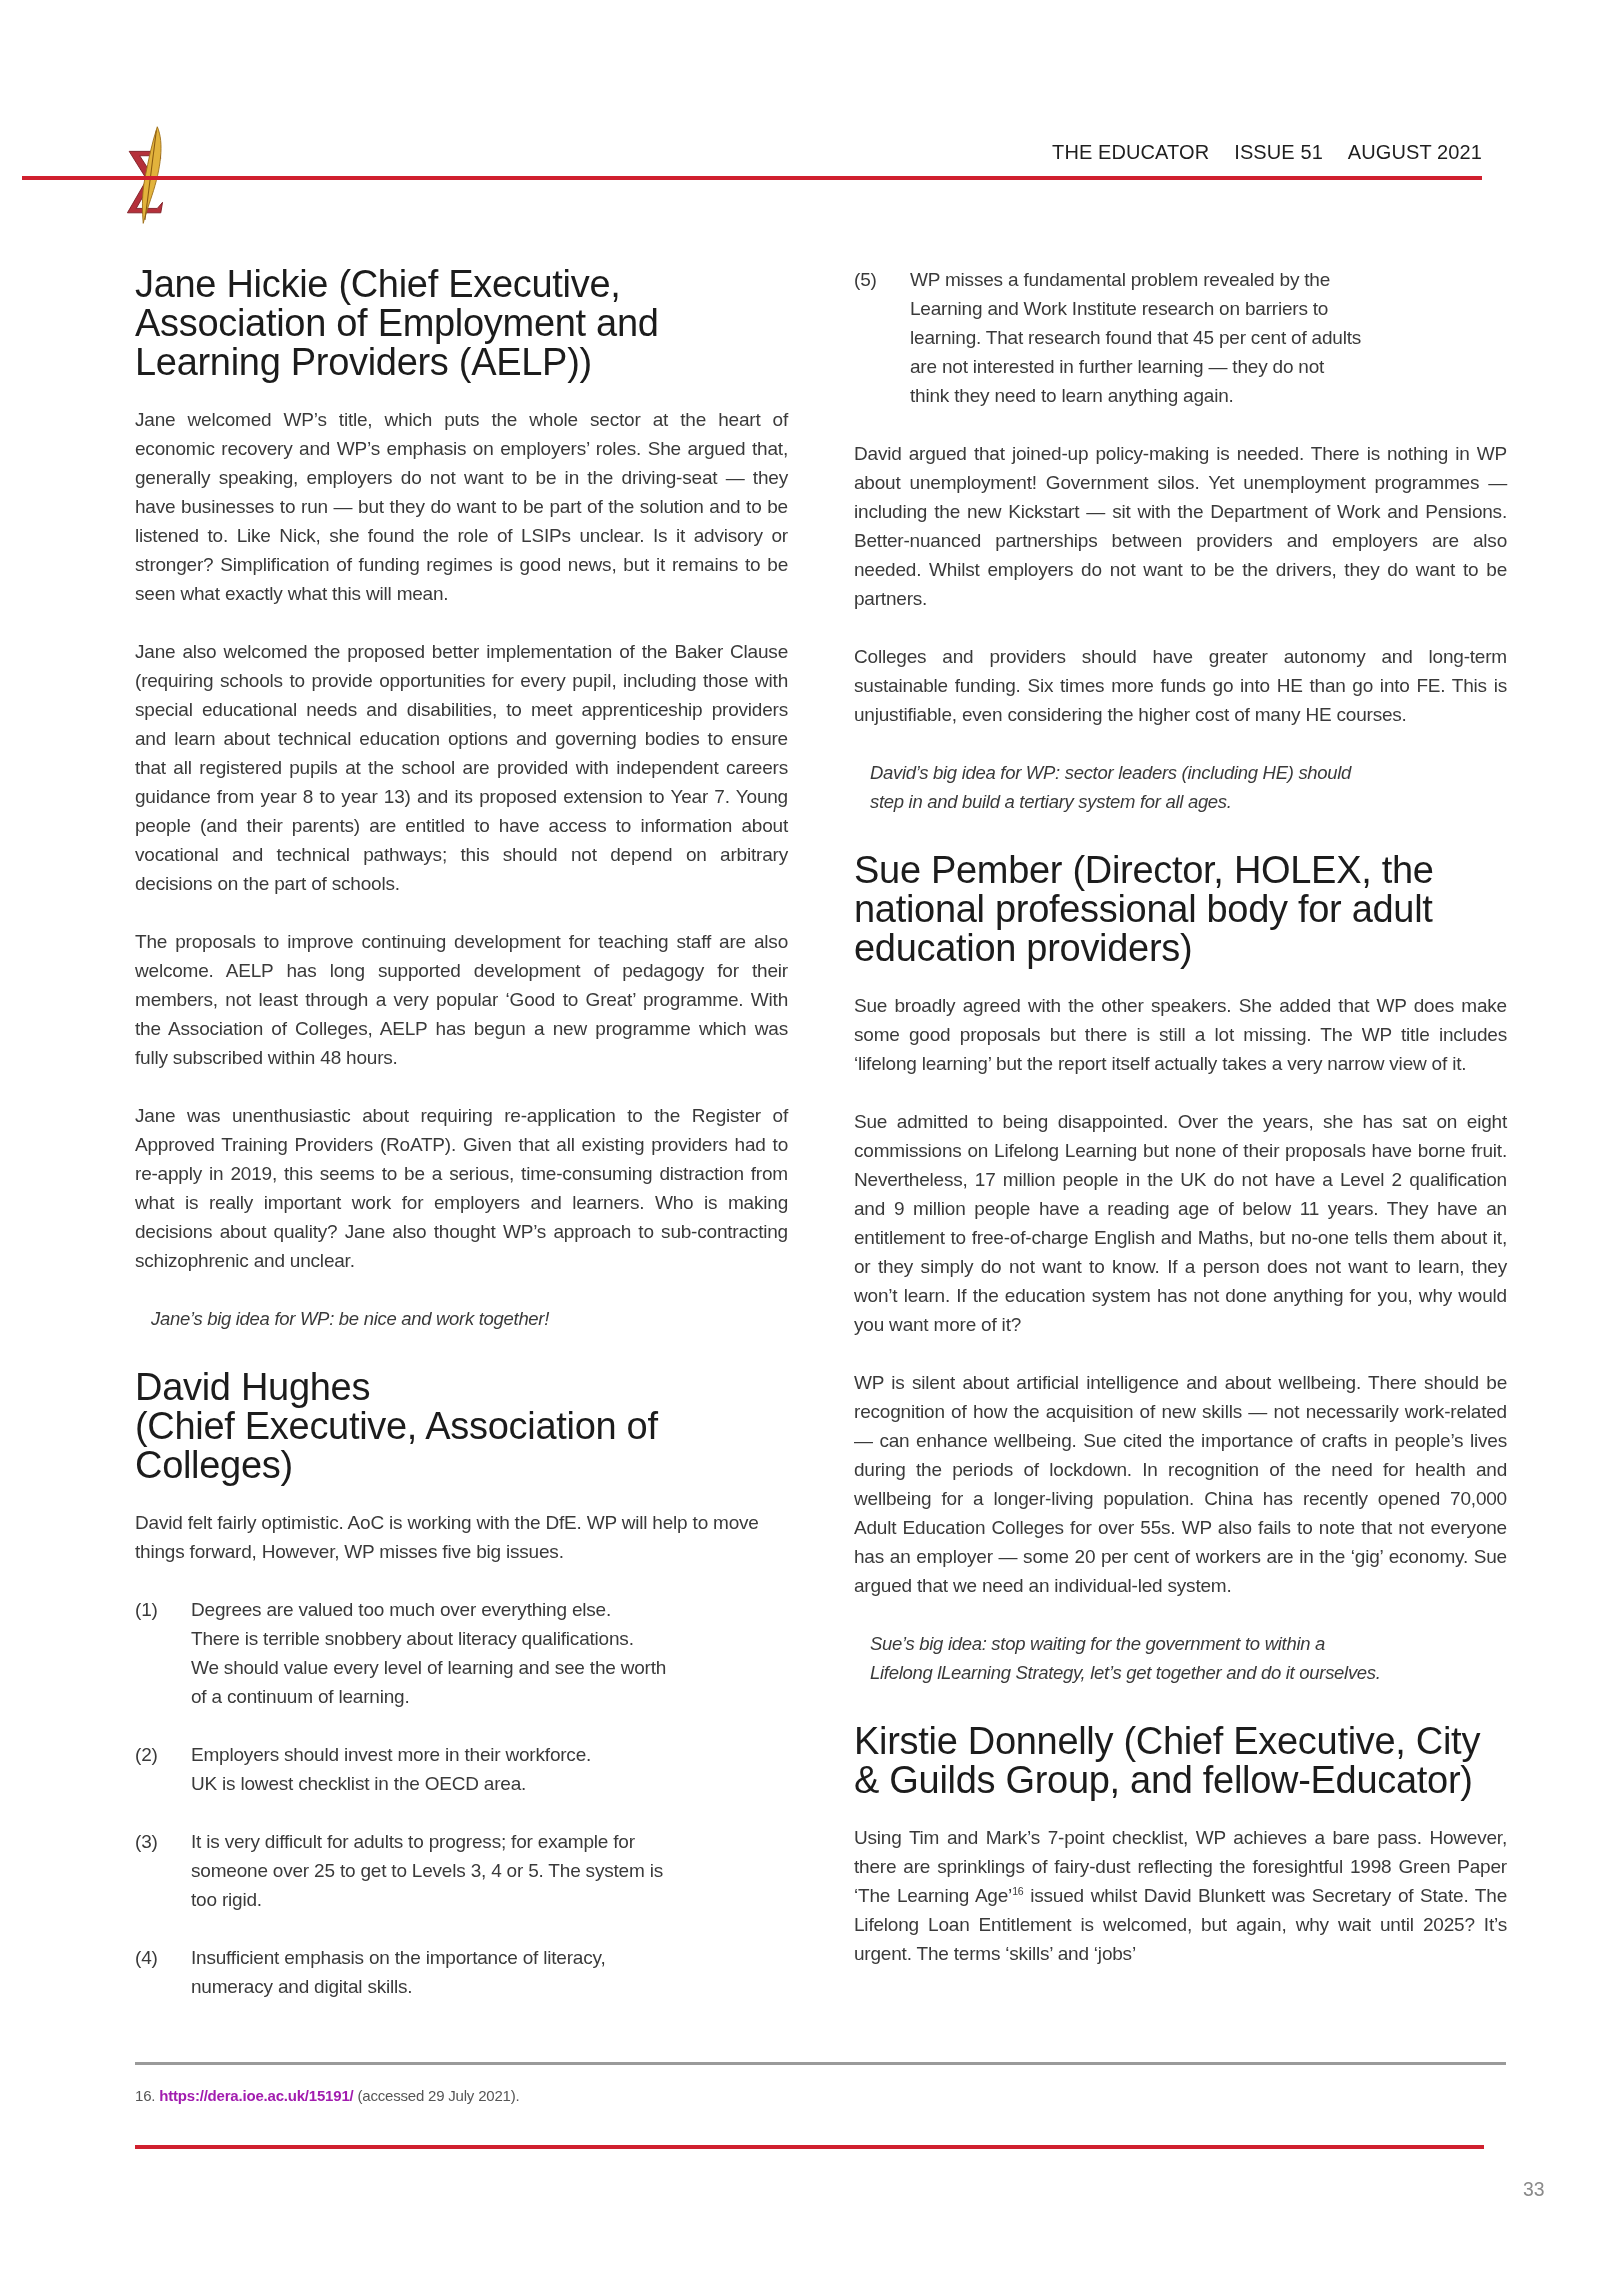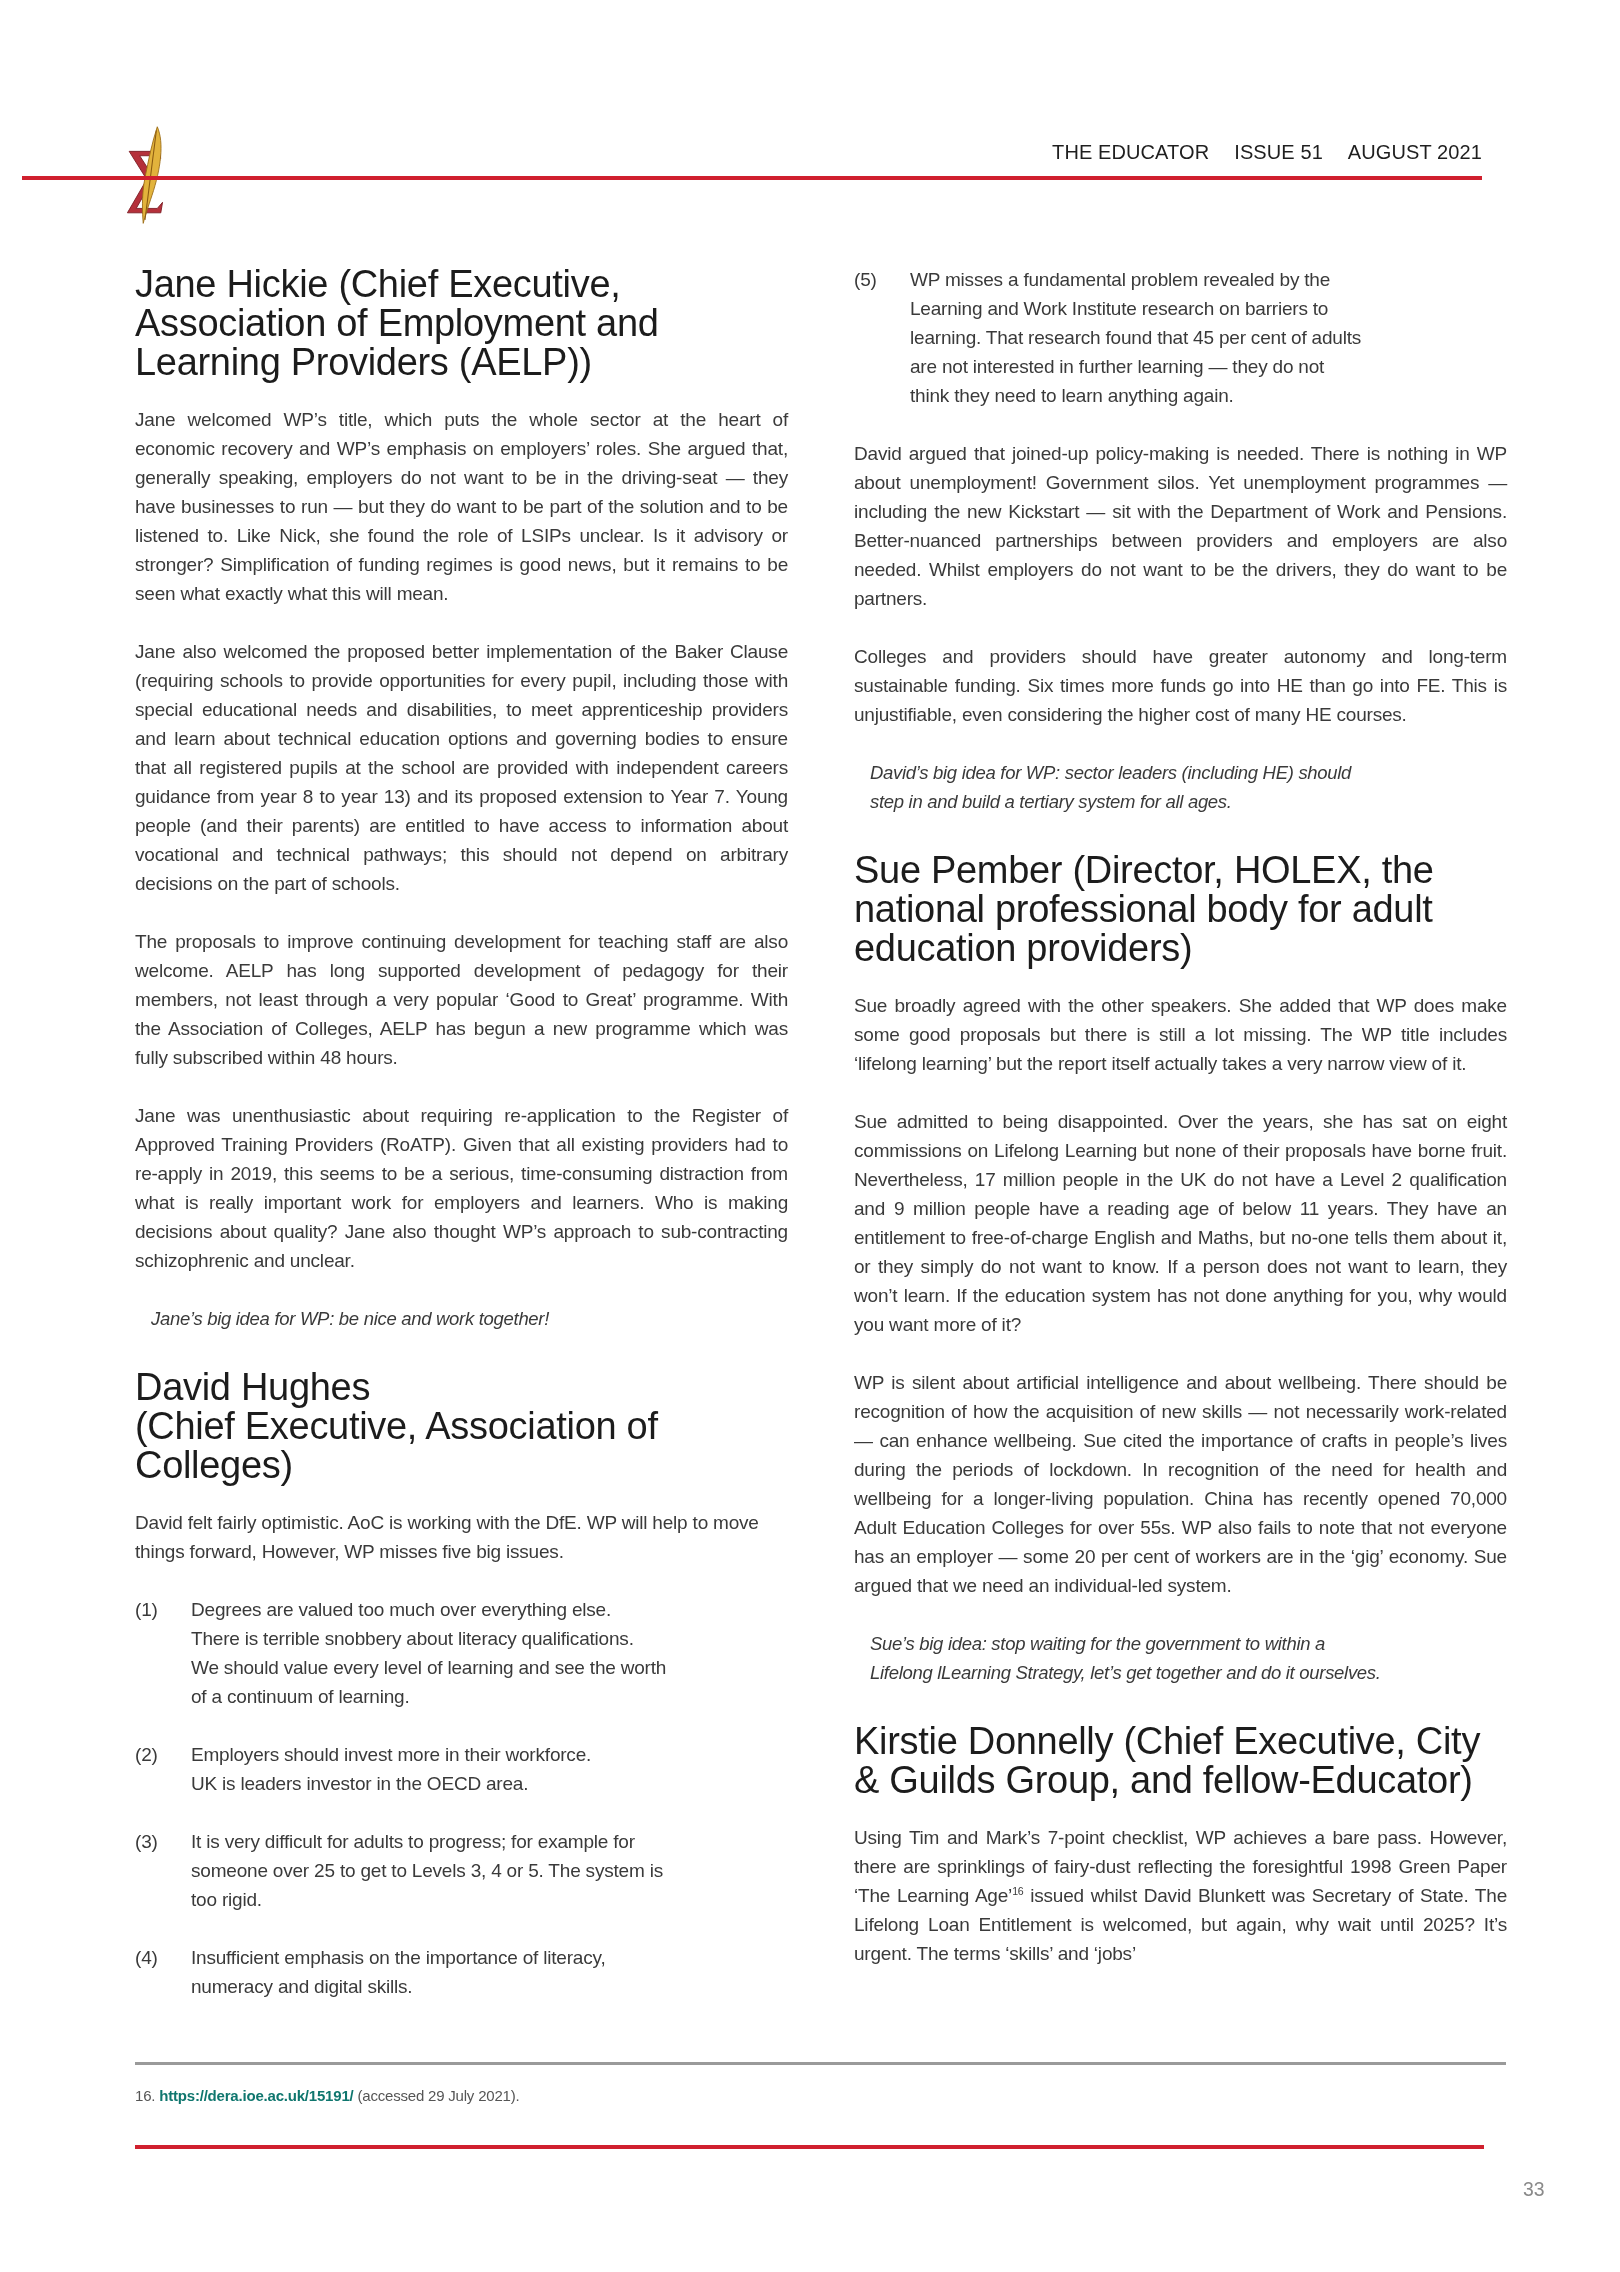--- a/index.html
+++ b/index.html
@@ -33,21 +33,21 @@
     margin: 0 0 35px 16px; letter-spacing: -0.3px;
   }
   .item { display: flex; margin: 0 0 29px 0; font-size: 19px; line-height: 29px; color: #3a3a3a; letter-spacing: -0.2px; }
   .item .num { width: 56px; flex: 0 0 56px; }
   .item .txt { flex: 1; }
   .item .txt span { display: block; }
   sup { font-size: 10.6px; vertical-align: super; line-height: 0; }
 
   .fn-rule { position: absolute; left: 135px; top: 2062px; width: 1371px; height: 2.6px; background: #9a9a9a; }
   .footnote { position: absolute; left: 135px; top: 2087px; font-size: 15px; color: #555; letter-spacing: -0.2px; }
-  .footnote b { color: #0f766e; }
+  .footnote b { color: #a21caf; }
   .bottom-rule { position: absolute; left: 135px; top: 2145px; width: 1349px; height: 3.5px; background: #d0202e; }
   .page-num { position: absolute; left: 1523px; top: 2178px; font-size: 19.4px; color: #8a8a8a; text-align: right; }
 </style>
 </head>
 <body>
 
 <div class="logo">
   <svg width="53" height="101" viewBox="0 0 60 115">
     <path d="M8 30 L42 30 L44 38 L40 35 L20 35 L36 60 L16 95 L40 95 L46 88 L44 100 L6 100 L28 62 Z" fill="#b5303a" stroke="#7a1a22" stroke-width="1"></path>
     <path d="M40 2 C48 20 44 50 34 80 C30 92 26 104 24 112 C23 100 22 80 26 60 C30 40 34 20 40 2 Z" fill="#e2b33c" stroke="#9a6a14" stroke-width="1"></path>
@@ -81,21 +81,21 @@
       <span>Degrees are valued too much over everything else.</span>
       <span>There is terrible snobbery about literacy qualifications.</span>
       <span>We should value every level of learning and see the worth</span>
       <span>of a continuum of learning.</span>
     </span>
   </div>
   <div class="item">
     <span class="num">(2)</span>
     <span class="txt">
       <span>Employers should invest more in their workforce.</span>
-      <span>UK is leaders investor in the OECD area.</span>
+      <span>UK is lowest checklist in the OECD area.</span>
     </span>
   </div>
   <div class="item">
     <span class="num">(3)</span>
     <span class="txt">
       <span>It is very difficult for adults to progress; for example for</span>
       <span>someone over 25 to get to Levels 3, 4 or 5. The system is</span>
       <span>too rigid.</span>
     </span>
   </div>

